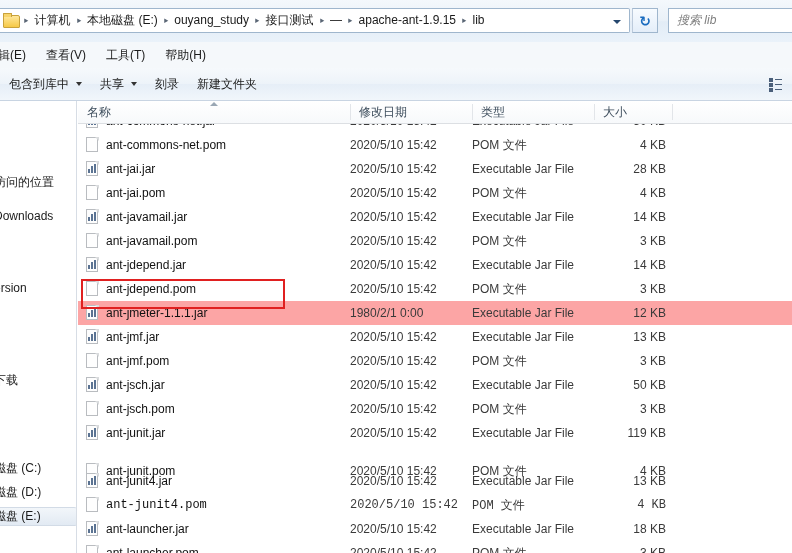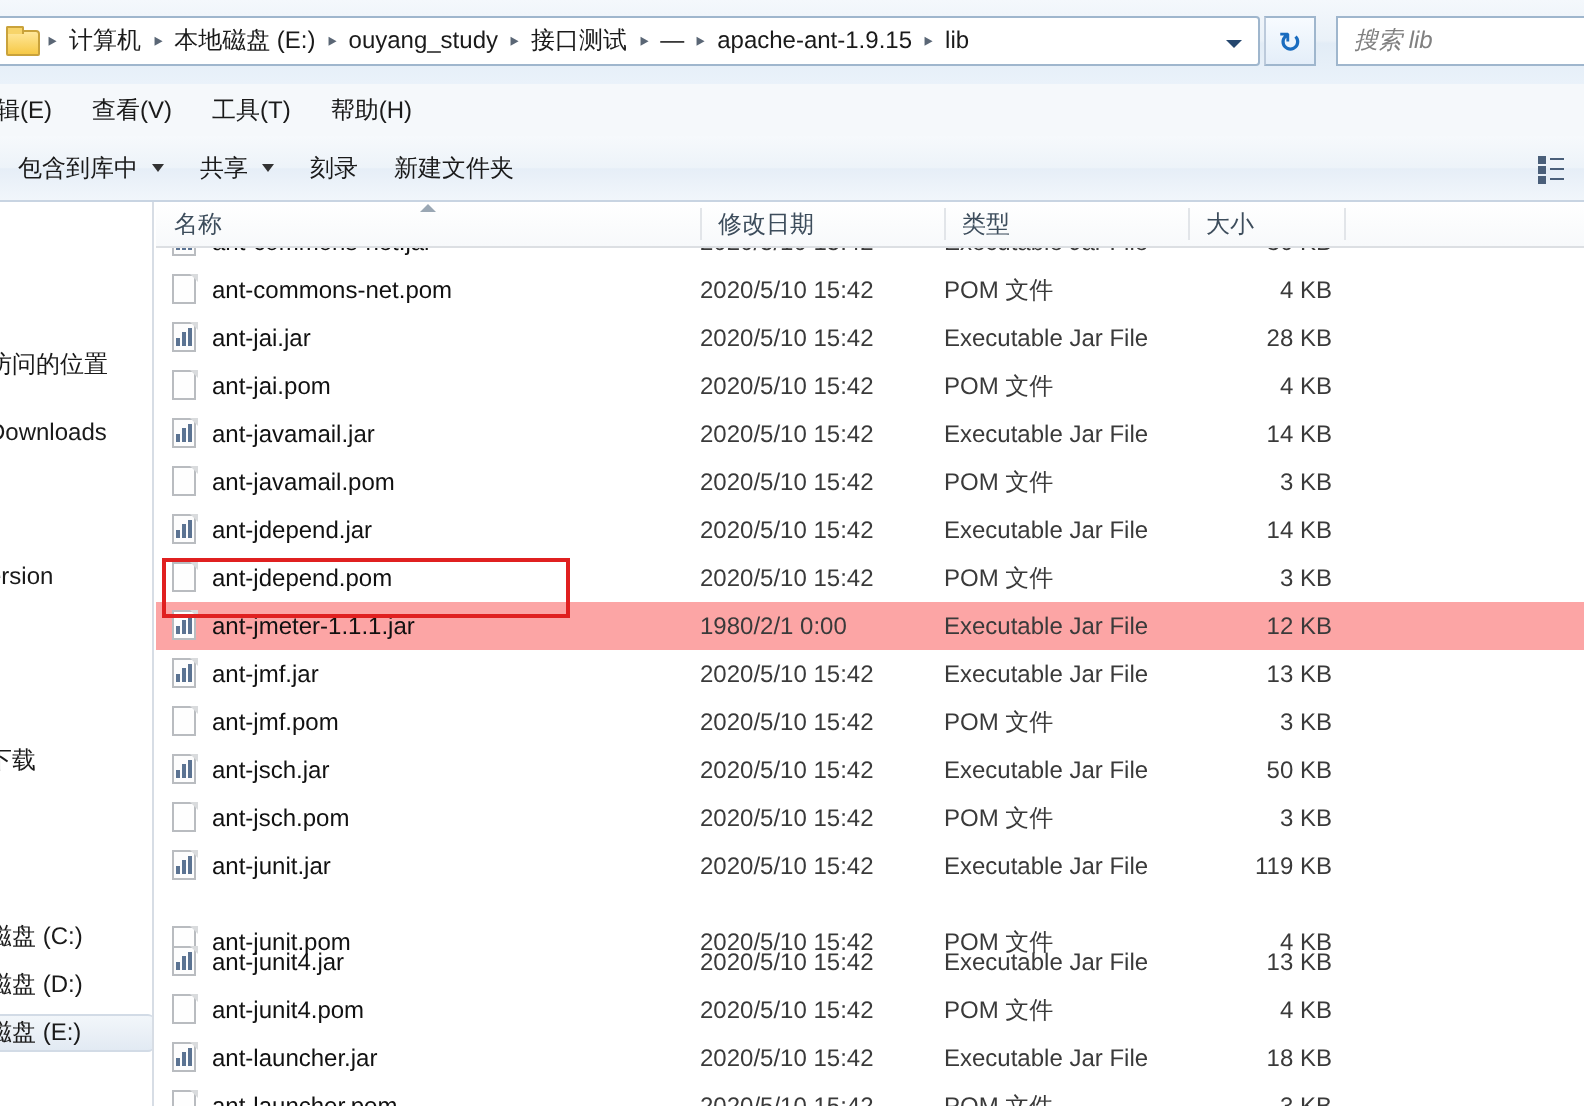--- a/index.html
+++ b/index.html
@@ -558,21 +558,21 @@
                 <i></i>
                 <i></i>
               </span>
             </span>
             <span>ant-junit4.jar</span>
           </div>
           <div class="cell-date">2020/5/10 15:42</div>
           <div class="cell-type">Executable Jar File</div>
           <div class="cell-size">13 KB</div>
         </div>
-        <div class="row" style="top: 369px;">
+        <div class="row" style="top: 369px; font-family: Liberation Mono, monospace;">
           <div class="cell-name">
             <span class="ficon">
               <span class="sheet"></span>
               <span class="fold"></span>
             </span>
             <span>ant-junit4.pom</span>
           </div>
           <div class="cell-date">2020/5/10 15:42</div>
           <div class="cell-type">POM 文件</div>
           <div class="cell-size">4 KB</div>

